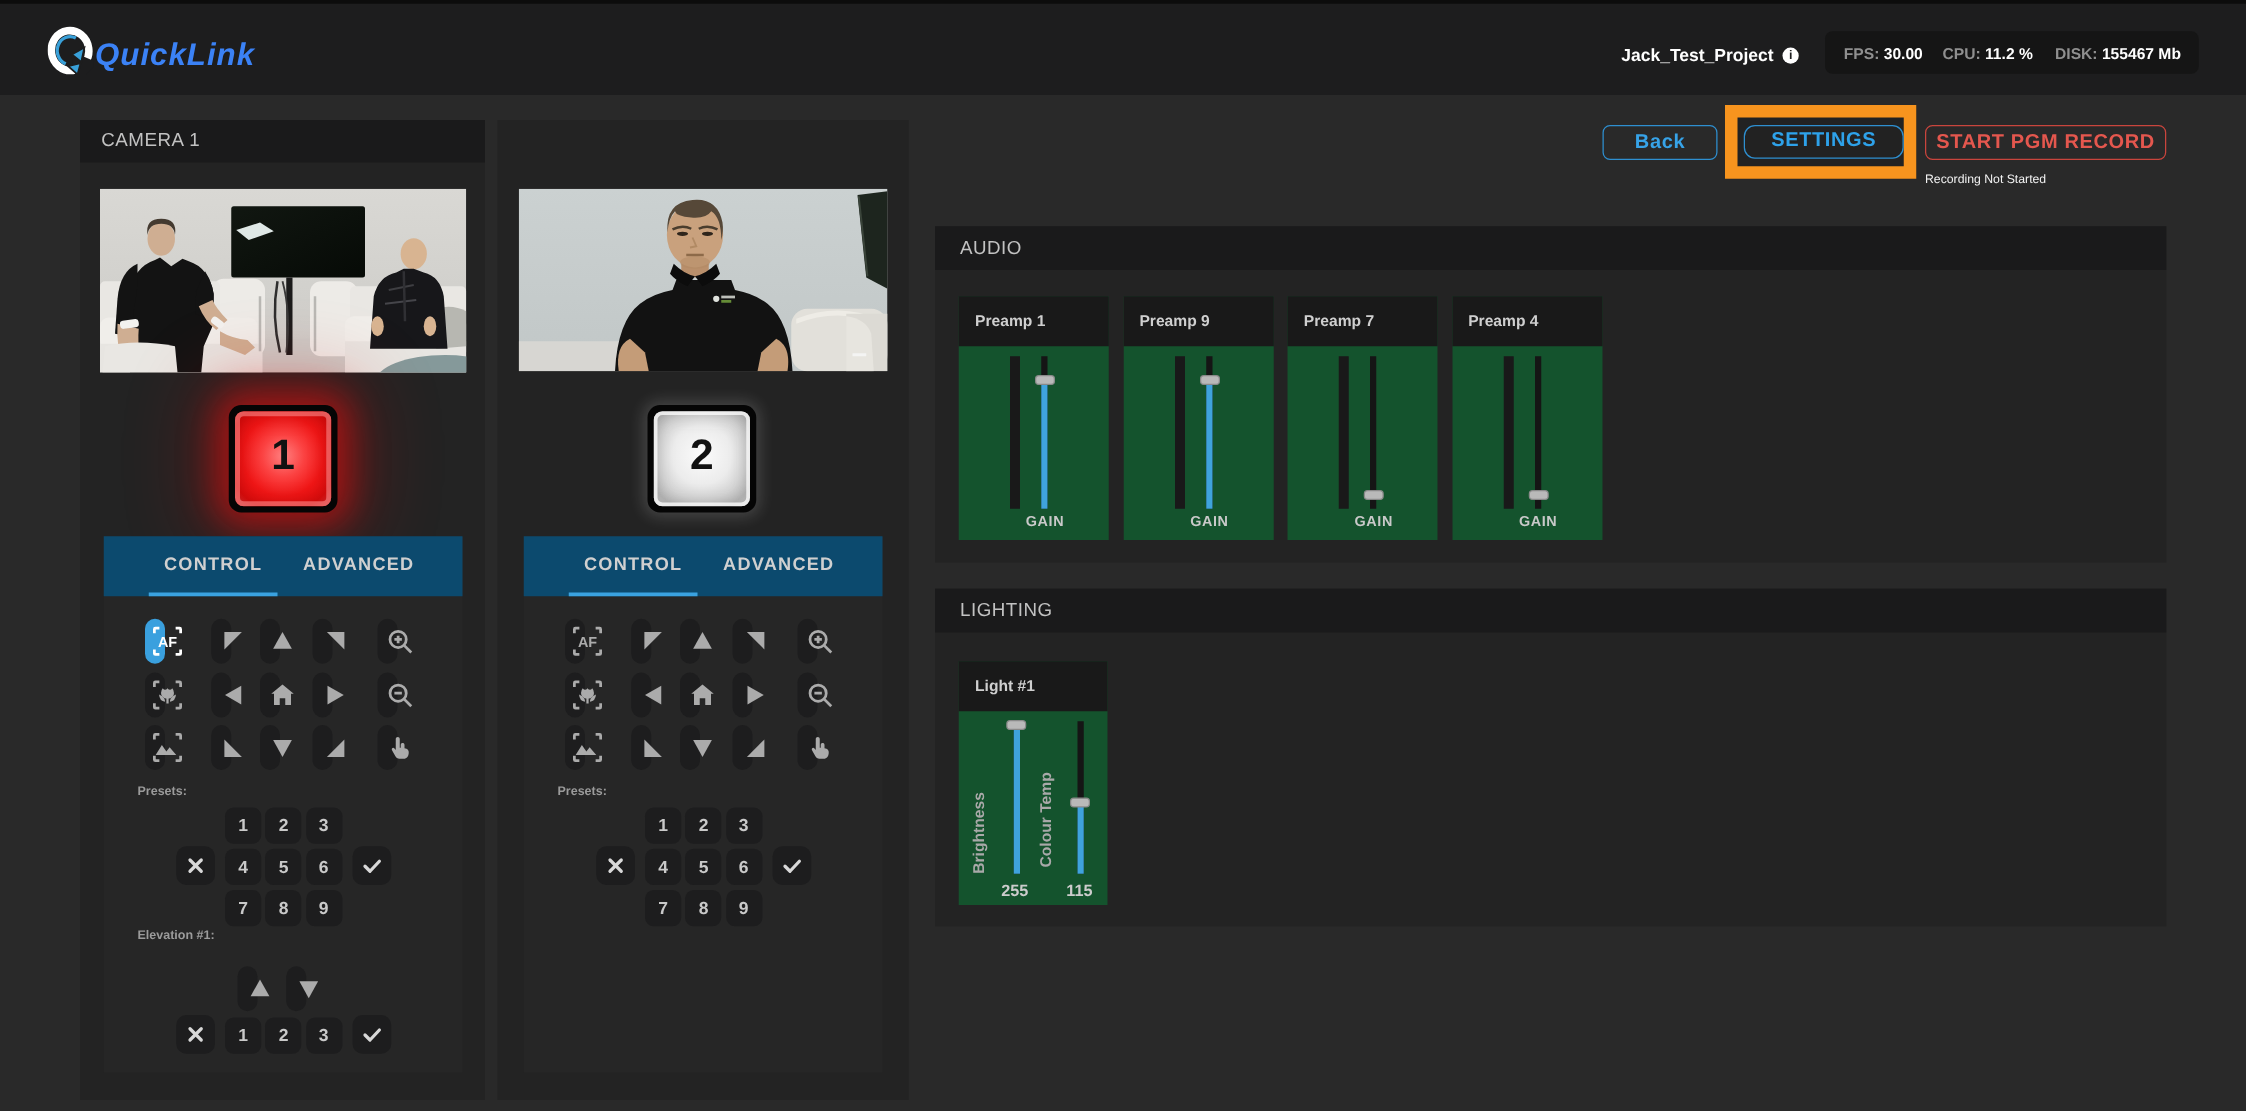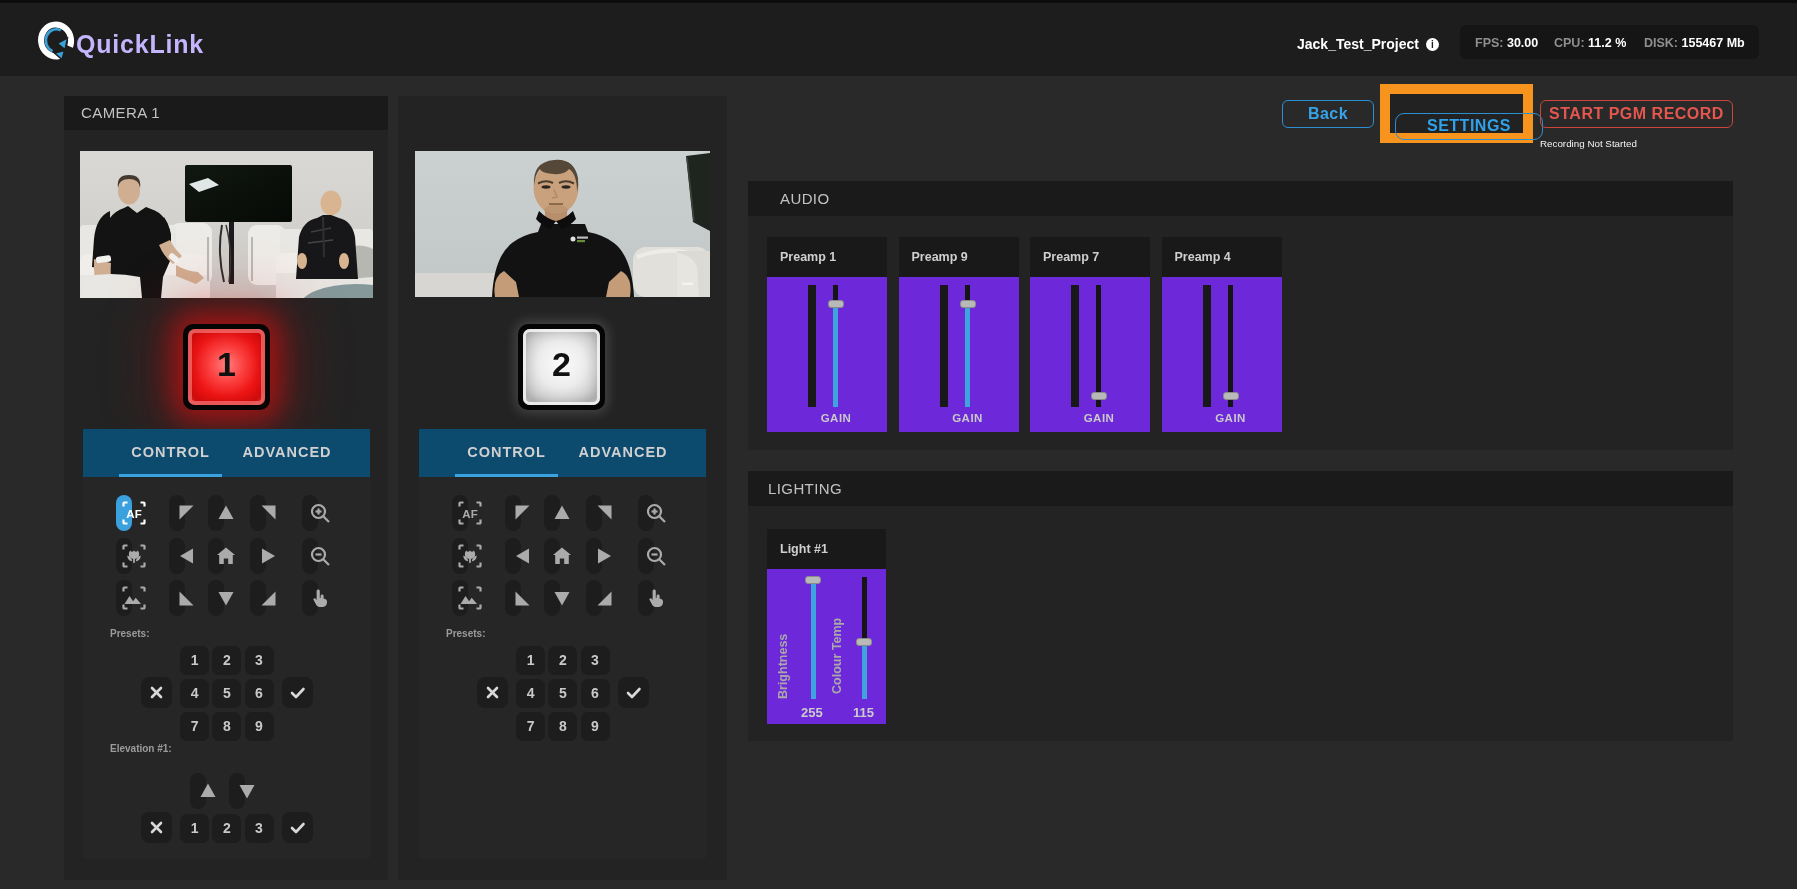--- a/index.html
+++ b/index.html
@@ -3,36 +3,36 @@
 <meta charset="utf-8">
 <style>
   * { margin:0; padding:0; box-sizing:border-box; }
   html,body { width:1797px; height:889px; background:#292929; overflow:hidden;
     font-family:"Liberation Sans", sans-serif; }
 
   
   #header { position:absolute; left:0; top:0; width:1797px; height:76px; background:#1d1d1e; }
   #topstrip { position:absolute; left:0; top:0; width:1797px; height:3px; background:#0c0c0c; z-index:5; }
   #logo { position:absolute; left:38px; top:20px; width:37px; height:40px; }
-  #logotext { position:absolute; left:76px; top:30px; color:#c4b5fd; font-size:25px; font-weight:bold; letter-spacing:0.8px; }
+  #logotext { position:absolute; left:76px; top:30px; color:#3b82f6; font-size:25px; font-weight:bold; letter-spacing:0.8px;font-style:italic; }
   #projname { position:absolute; left:1297px; top:36px; color:#fff; font-size:14px; font-weight:bold; }
   #infoicon { position:absolute; left:1426px; top:38px; width:13px; height:13px; background:#fff; border-radius:50%; color:#1d1d1e; font-size:10px; font-weight:bold; text-align:center; line-height:13px; }
   #stats { position:absolute; left:1460px; top:24.5px; width:299px; height:34px; background:#151515; border-radius:6px; color:#fff; font-size:12.5px; font-weight:bold; line-height:37px; }
   #stats .lbl { color:#8f8f8f; font-weight:bold; }
   #stats span.grp { position:absolute; }
 
   
   .panel { position:absolute; background:#232323; }
   .phead { position:absolute; left:0; top:0; width:100%; height:34px; background:#1a1a1b; color:#c2c2c2; font-size:15px; line-height:34px; padding-left:17px; letter-spacing:0.4px; }
 
   
   .obtn { position:absolute; border-radius:6px; border:1.5px solid; font-size:16px; font-weight:bold; text-align:center; letter-spacing:0.5px; }
   #btnback { left:1282px; top:100px; width:92px; height:28px; line-height:25px; color:#37a3e8; border-color:#2e8fd0; }
   #orange { position:absolute; left:1380px; top:84px; width:153px; height:59px; border:10px solid #f7941e; background:#222; }
-  #btnsettings { left:1395px; top:100px; width:148px; height:27px; line-height:24px; color:#2ea2ea; border-color:#2e8fd0; border-radius:9px;margin-top:13px; }
+  #btnsettings { left:1395px; top:100px; width:128px; height:27px; line-height:24px; color:#2ea2ea; border-color:#2e8fd0; border-radius:9px; }
   #btnrecord { left:1540px; top:100px; width:193px; height:28px; line-height:25px; color:#e4574e; border-color:#c9453d; }
   #recnote { position:absolute; left:1540px; top:138px; color:#f2f2f2; font-size:9.8px; }
 
   
   .campanel { position:absolute; top:96px; height:784px; background:#232323; }
   #cam1 { left:64px; width:324px; }
   #cam2 { left:398px; width:329px; }
   .vid { position:absolute; top:55px; }
 
   
@@ -58,21 +58,21 @@
   .cbtn.blue { background:#3aa0de; }
   .cbtn svg { position:absolute; left:0; top:0; }
 
   .plabel { position:absolute; color:#9b9b9b; font-size:10px; font-weight:bold; }
   .nbtn { position:absolute; width:29px; height:29px; border-radius:7px; background:#1d1d1e; color:#c9c9c9; font-size:14px; font-weight:bold; text-align:center; line-height:29px; }
   .xbtn { position:absolute; width:31px; height:31px; border-radius:8px; background:#1d1d1e; }
 
   
   #audio { left:748px; top:181px; width:985px; height:269px; }
   #lighting { left:748px; top:471px; width:985px; height:270px; }
-  .card { position:absolute; top:56px; width:120px; height:195px; background:#6d28d9; }
+  .card { position:absolute; top:56px; width:120px; height:195px; background:#14532d; }
   .chead { position:absolute; left:0; top:0; width:100%; height:40px; background:#191919; color:#cfcfcf; font-size:12.5px; font-weight:bold; line-height:40px; padding-left:13px; }
   .meter { position:absolute; width:8px; background:#191919; }
   .track { position:absolute; width:5px; background:#151515; }
   .bluefill { position:absolute; width:5px; background:#3fa3dd; }
   .handle { position:absolute; width:16px; height:8px; background:#b9b9b9; border-radius:3px; border:1px solid #8a8a8a; }
   .gain { position:absolute; width:100%; text-align:center; color:#c9c9c9; font-size:11.5px; font-weight:bold; letter-spacing:0.5px; }
   .vlabel { position:absolute; color:#a9a9a9; font-size:12.5px; font-weight:bold; transform:rotate(-90deg); transform-origin:left bottom; white-space:nowrap; }
   .sval { position:absolute; color:#cccccc; font-size:13px; font-weight:bold; }
 </style>
 </head>
@@ -512,21 +512,21 @@
             <line x1="20" y1="11" x2="11" y2="20"></line>
           </g>
         </svg></div>
       <div class="xbtn" style="left:199px;top:248px"><svg width="31" height="31" viewBox="0 0 31 31">
           <path d="M10 16l4 4 7.5-8" stroke="#d8d8d8" stroke-width="2.6" fill="none" stroke-linecap="round" stroke-linejoin="round"></path>
         </svg></div>
     </div>
 </div>
 
 <div id="audio" class="panel">
-  <div class="phead" style="height:35px;line-height:35px;padding-left:32px">AUDIO</div>
+  <div class="phead" style="height:35px;line-height:35px;padding-left:20px">AUDIO</div>
 <div class="card" style="left: 19px;">
       <div class="chead">Preamp 1</div>
       <div class="meter" style="left:41px;top:48px;height:122px"></div>
       <div class="track" style="left:66px;top:48px;height:122px"></div>
       <div class="bluefill" style="left:66px;top:66px;height:104px"></div>
       <div class="handle" style="left:61px;top:63px"></div>
       <div class="gain" style="left:9px;top:175px">GAIN</div>
     </div>
     <div class="card" style="left: 150.5px;">
       <div class="chead">Preamp 9</div>

